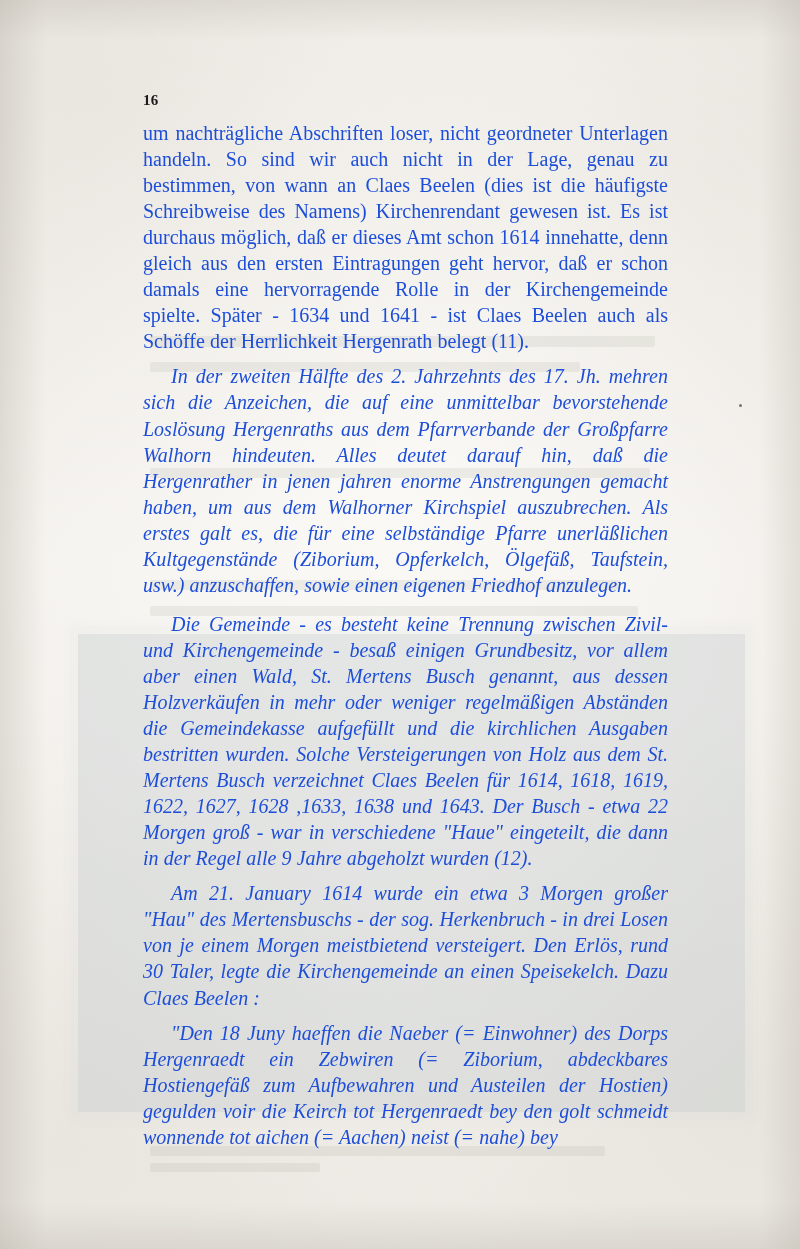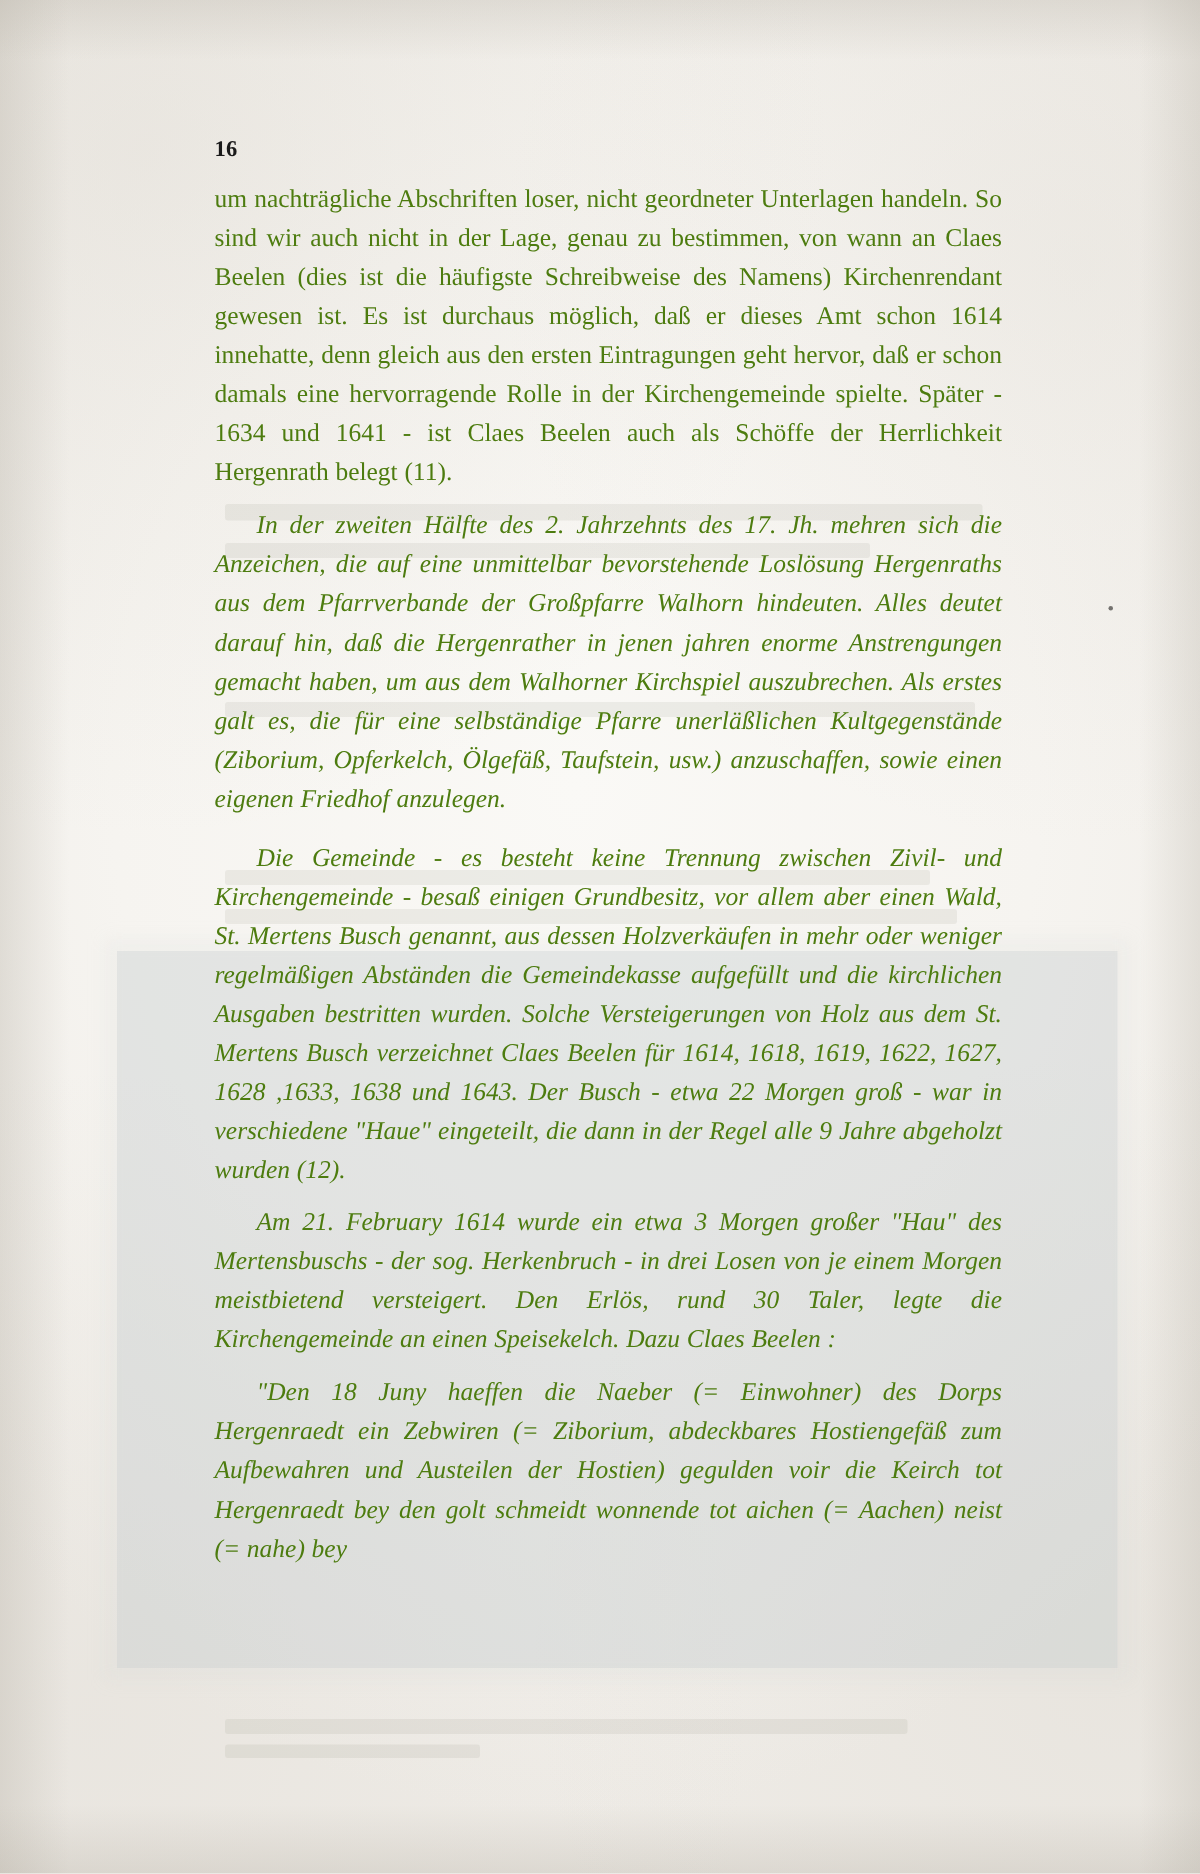--- a/index.html
+++ b/index.html
@@ -75,23 +75,23 @@
 
   .textblock {
     position: absolute;
     left: 143px;
     top: 120px;
     width: 525px;
   }
 
   p.para {
     margin: 0;
-    font-size: 17px;
+    font-size: 20px;
     line-height: 26.05px;
-    color: #4d7c0f;
+    color: #1d4ed8;
     text-align: justify;
     text-align-last: left;
     -webkit-hyphens: none;
     hyphens: none;
     word-spacing: .2px;
   }
   p.para.indent {
     text-indent: 28px;
     font-style: italic;
   }
@@ -169,21 +169,21 @@
     <div class="gap-sm"></div>
 
     <p class="para indent">In der zweiten Hälfte des 2. Jahrzehnts des 17. Jh. mehren sich die Anzeichen, die auf eine unmittelbar bevorstehende Loslösung Hergenraths aus dem Pfarrverbande der Großpfarre Walhorn hindeuten. Alles deutet darauf hin, daß die Hergenrather in jenen jahren enorme Anstrengungen gemacht haben, um aus dem Walhorner Kirchspiel auszubrechen. Als erstes galt es, die für eine selbständige Pfarre unerläßlichen Kultgegenstände (Ziborium, Opferkelch, Ölgefäß, Taufstein, usw.) anzuschaffen, sowie einen eigenen Friedhof anzulegen.</p>
 
     <div class="gap-md"></div>
 
     <p class="para indent">Die Gemeinde - es besteht keine Trennung zwischen Zivil- und Kirchengemeinde - besaß einigen Grundbesitz, vor allem aber einen Wald, St. Mertens Busch genannt, aus dessen Holzverkäufen in mehr oder weniger regelmäßigen Abständen die Gemeindekasse aufgefüllt und die kirchlichen Ausgaben bestritten wurden. Solche Versteigerungen von Holz aus dem St. Mertens Busch verzeichnet Claes Beelen für 1614, 1618, 1619, 1622, 1627, 1628 ,1633, 1638 und 1643. Der Busch - etwa 22 Morgen groß - war in verschiedene "Haue" eingeteilt, die dann in der Regel alle 9 Jahre abgeholzt wurden (12).</p>
 
     <div class="gap-sm"></div>
 
-    <p class="para indent">Am 21. February 1614 wurde ein etwa 3 Morgen großer "Hau" des Mertensbuschs - der sog. Herkenbruch - in drei Losen von je einem Morgen meistbietend versteigert. Den Erlös, rund 30 Taler, legte die Kirchengemeinde an einen Speisekelch. Dazu Claes Beelen :</p>
+    <p class="para indent">Am 21. January 1614 wurde ein etwa 3 Morgen großer "Hau" des Mertensbuschs - der sog. Herkenbruch - in drei Losen von je einem Morgen meistbietend versteigert. Den Erlös, rund 30 Taler, legte die Kirchengemeinde an einen Speisekelch. Dazu Claes Beelen :</p>
 
     <div class="gap-sm"></div>
 
     <p class="para indent">"Den 18 Juny haeffen die Naeber (= Einwohner) des Dorps Hergenraedt ein Zebwiren (= Ziborium, abdeckbares Hostiengefäß zum Aufbewahren und Austeilen der Hostien) gegulden voir die Keirch tot Hergenraedt bey den golt schmeidt wonnende tot aichen (= Aachen) neist (= nahe) bey</p>
 
   </div>
 
   <div class="margin-dot"></div>
 
 </div>

